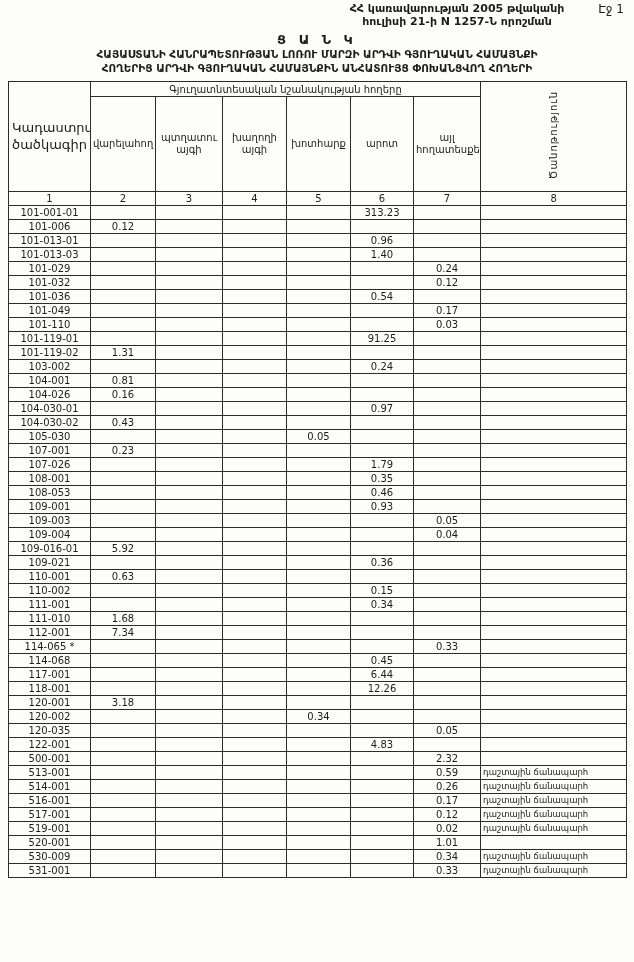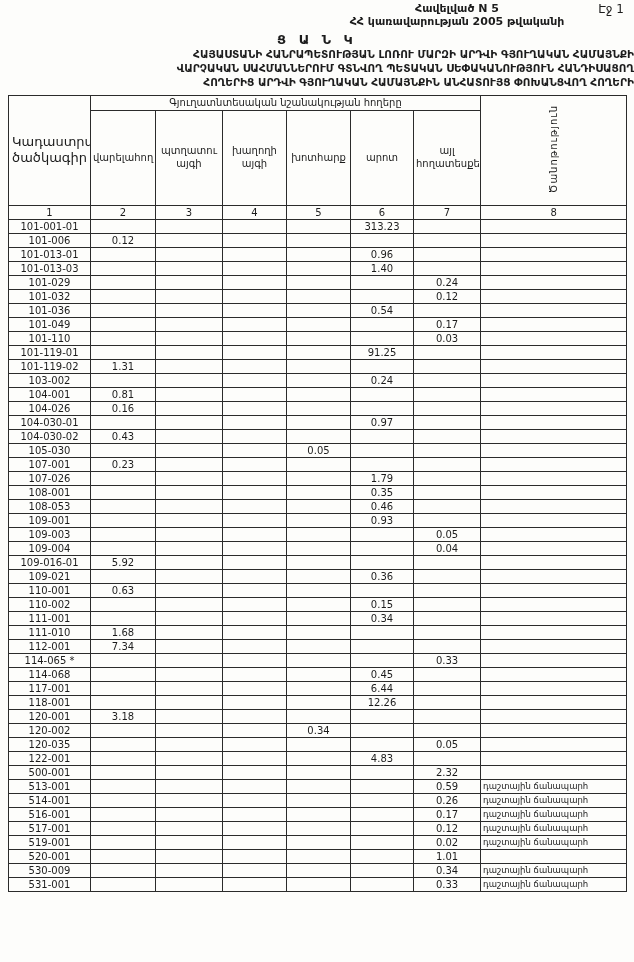--- a/index.html
+++ b/index.html
@@ -24,21 +24,21 @@
     line-height:1.2;
   }
   .doc-title{
     text-align:center;
     font-weight:bold;
     font-size:13px;
     letter-spacing:4px;
     margin-top:4px;
   }
   .subtitle{
-    text-align:right;
+    text-align:center;
     font-weight:bold;
     font-size:10.5px;
     line-height:1.32;
     margin-top:1px;
   }
   table{
     border-collapse:collapse;
     margin:5px 8px 0 8px;
     width:618px;
     table-layout:fixed;
@@ -67,29 +67,28 @@
   .num-row td{height:13px;line-height:13px;}
   tbody td{height:13px;line-height:13px;}
   td.note{font-size:8.5px;text-align:left;padding-left:2px;}
 </style>
 </head>
 <body>
 
 <div class="page-num">Էջ 1</div>
 
 <div class="annex">
-  <div>Հավելված N 5</div>
   <div>ՀՀ կառավարության 2005 թվականի</div>
+  <div>հուլիսի 21-ի N 1257-Ն որոշման</div>
 </div>
 
 <div class="doc-title">Ց Ա Ն Կ</div>
 
 <div class="subtitle">
   <div>ՀԱՅԱՍՏԱՆԻ ՀԱՆՐԱՊԵՏՈՒԹՅԱՆ ԼՈՌՈՒ ՄԱՐԶԻ ԱՐԴՎԻ ԳՅՈՒՂԱԿԱՆ ՀԱՄԱՅՆՔԻ</div>
-  <div>ՎԱՐՉԱԿԱՆ ՍԱՀՄԱՆՆԵՐՈՒՄ ԳՏՆՎՈՂ ՊԵՏԱԿԱՆ ՍԵՓԱԿԱՆՈՒԹՅՈՒՆ ՀԱՆԴԻՍԱՑՈՂ</div>
   <div>ՀՈՂԵՐԻՑ ԱՐԴՎԻ ԳՅՈՒՂԱԿԱՆ ՀԱՄԱՅՆՔԻՆ ԱՆՀԱՏՈՒՅՑ ՓՈԽԱՆՑՎՈՂ ՀՈՂԵՐԻ</div>
 </div>
 
 <table>
   <colgroup>
     <col style="width:82px">
       <col style="width:65px">
       <col style="width:67px">
       <col style="width:64px">
     <col style="width:64px">

